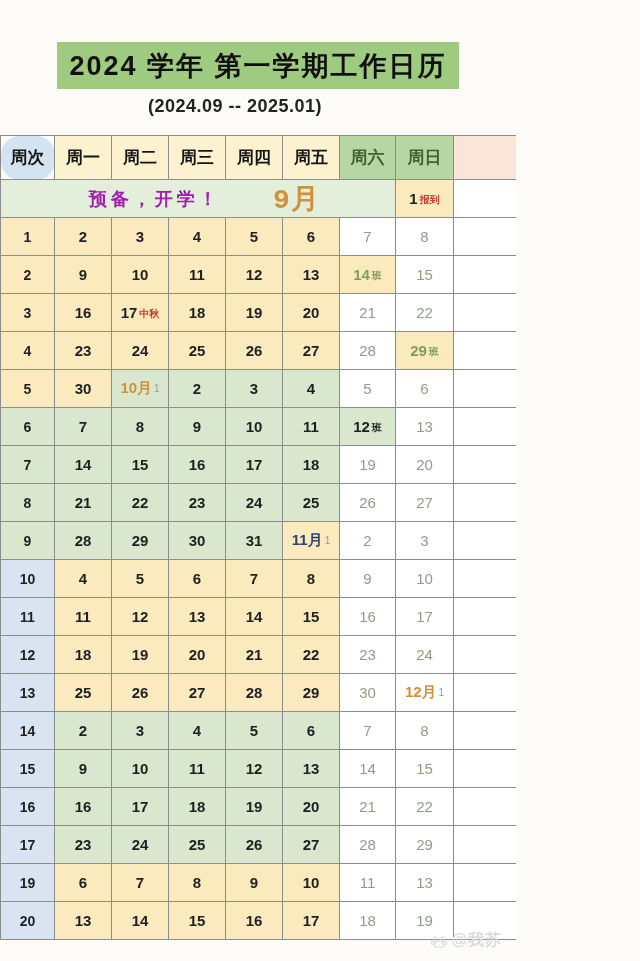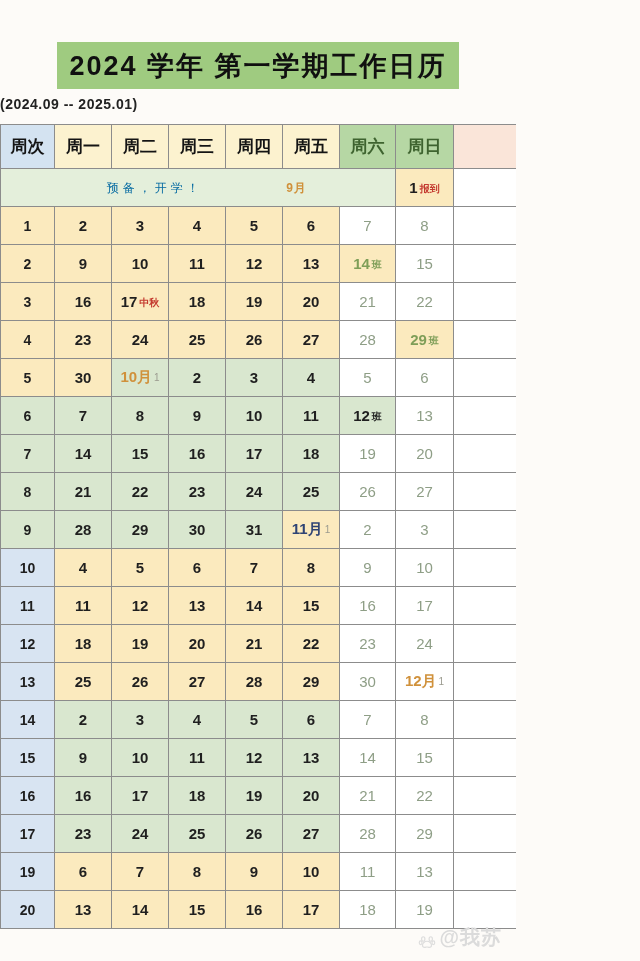--- a/index.html
+++ b/index.html
@@ -13,76 +13,76 @@
   .title-wrap{text-align:center;padding-top:42px;}
   .page-title{
     display:inline-block;
     background:var(--title_bg);
     color:#101010;
     font-size:27px;font-weight:bold;
     padding:6px 12px 5px 12px;
     letter-spacing:2px;
   }
   .subtitle{
-    text-align:left;
-    padding:7px 46px 12px 0;
-    font-size:14px;font-weight:bold;color:#222;
+    text-align:center;
+    padding:7px 46px 18px 0;
+    font-size:18px;font-weight:bold;color:#222;
     letter-spacing:0.5px;
   }
   table.cal{
     border-collapse:collapse;
     table-layout:fixed;
     margin:0 auto;
     width:616px;
   }
   .cal th,.cal td{
     border:1px solid var(--border);
     text-align:center;
     padding:0;
     overflow:hidden;
     white-space:nowrap;
   }
   .cal thead tr{height:44px;}
   .cal thead th{font-size:17px;font-weight:bold;color:#141414;}
-  .hb{background:var(--header_blue);}
+  .hb{background:var(--header_blue);border-radius:19px;}
   .hc{background:var(--header_cream);margin-left:12px;}
   .hg{background:var(--header_green);color:var(--header_green_text) !important;margin-top:11px;}
   .hp{background:var(--header_pink);font-family:Liberation Serif, serif;}
   .banner-row{height:38px;}
   .week-row{height:38px;}
   .bg-y{background:var(--cell_yellow);}
   .bg-g{background:var(--cell_green);}
   .bg-b{background:var(--cell_blue);}
   .bg-w{background:var(--cell_white);}
   .banner-cell{background:var(--banner_green);position:relative;}
   .banner-label{
     position:absolute;left:39%;top:50%;transform:translate(-50%,-50%);
-    font-size:12px;font-weight:normal;color:#0369a1;letter-spacing:4px;
+    font-size:18px;font-weight:bold;color:#a21caf;letter-spacing:4px;
   }
   .banner-month{
     position:absolute;left:75%;top:50%;transform:translate(-50%,-50%);
-    font-size:12px;font-weight:bold;color:var(--text_orange);letter-spacing:1px;
+    font-size:28px;font-weight:bold;color:var(--text_orange);letter-spacing:1px;font-family:Liberation Mono, monospace;
   }
   .main{font-size:15px;font-weight:bold;color:var(--text_dark);}
   .sub{font-size:10px;font-weight:bold;margin-left:2px;vertical-align:1px;}
   .wmain{font-size:14px;font-weight:bold;color:var(--text_dark);}
   .wsub{font-size:9px;font-weight:bold;vertical-align:-2px;}
   .c-k{color:var(--text_dark);}
   .c-wk{color:var(--text_weekend);font-weight:normal;}
   .c-grn{color:var(--text_green);}
   .c-org{color:var(--text_orange);margin-top:32px;}
   .c-red{color:var(--text_red);margin-top:32px;}
   .c-navy{color:var(--text_navy);}
   .c-gry{color:var(--text_gray);font-weight:normal;}
   .week18{font-style:italic;}
   .watermark{
     position:absolute;
     right:14px;bottom:10px;
     color:var(--watermark);
-    font-size:20px;font-weight:bold;
+    font-size:16px;font-weight:bold;
     letter-spacing:1px;
     display:flex;align-items:flex-end;gap:3px;
     user-select:none;
   }
   .watermark svg{opacity:0.9;}
 </style>
 </head>
 <body>
 
 <div class="page">

